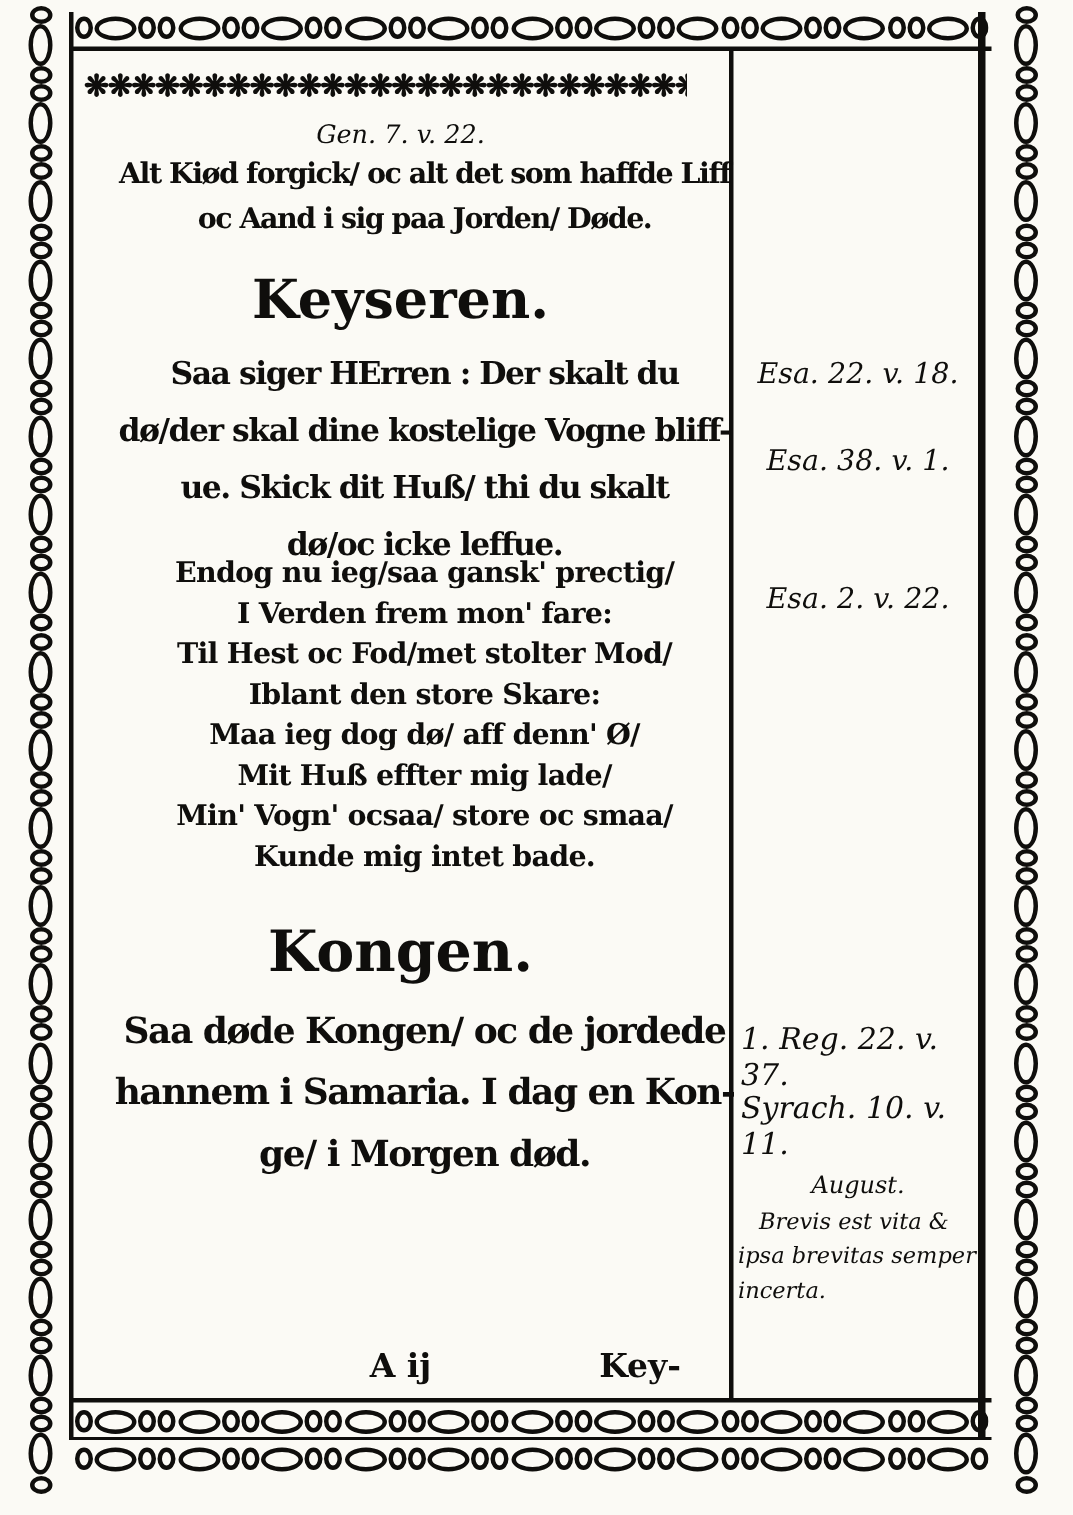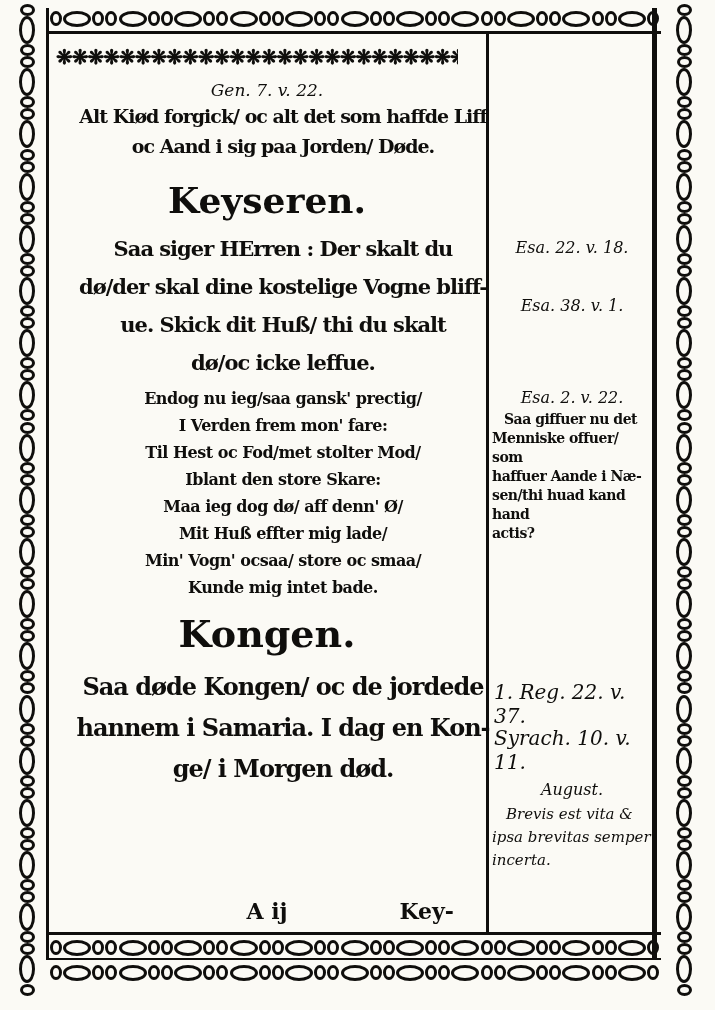--- a/index.html
+++ b/index.html
@@ -46,31 +46,31 @@
   .blackletter{font-weight:bold;margin-left:16px;}
   .ornament-band{
     left:56px;width:402px;top:42px;height:32px;
     font-size:20px;letter-spacing:-1px;line-height:30px;
     font-weight:bold;overflow:hidden;text-align:left;white-space:nowrap;
   }
   .verse-ref{top:80px;font-style:italic;font-size:17px;}
   .flood-verse{top:101px;font-size:19px;line-height:30px;letter-spacing:-1px;}
   .heading-1{top:180px;font-size:36px;line-height:40px;margin:0;}
   .scripture-1{top:230px;font-size:21px;line-height:38px;letter-spacing:-1px;}
-  .poem-1{top:385px;font-size:16px;line-height:27px;letter-spacing:-0.5px;}
+  .poem-1{top:369px;font-size:19px;line-height:27px;letter-spacing:-0.5px;}
   .heading-2{top:613px;font-size:38px;line-height:42px;margin:0;}
   .scripture-2{top:666px;font-size:24px;line-height:41px;letter-spacing:-1px;}
   .poem-2{top:772px;font-size:19px;line-height:29px;letter-spacing:-0.5px;}
   .sig-row{left:50px;width:434px;top:898px;height:30px;}
   .sig-mark{display:block;text-align:center;font-weight:bold;font-size:22px;}
   .catchword{position:absolute;right:30px;top:0;font-weight:bold;font-size:22px;}
 
   
   .margin-item{left:492px;width:160px;white-space:pre-line;}
-  .m-ref{font-style:italic;font-size:16px;text-align:center;}
+  .m-ref{font-style:italic;font-size:19px;text-align:center;}
   .m-ref-left{font-style:italic;font-size:20px;text-align:left;padding-left:2px;}
   .m-note{
     font-weight:bold;font-size:14px;line-height:19px;
     letter-spacing:-0.5px;text-align:left;text-indent:12px;
   }
   .m-august{font-style:italic;font-size:16px;text-align:center;}
   .m-quote{font-style:italic;font-size:15px;line-height:23px;text-align:left;text-indent:14px;}
 </style>
 </head>
 <body>
@@ -334,25 +334,20 @@
 ge/ i Morgen død.</div>
 
   <div class="abs sig-row">
     <span class="sig-mark">A ij</span>
     <span class="catchword">Key-</span>
   </div>
 
   <div class="abs margin-item m-ref" style="top:238px">Esa. 22. v. 18.</div>
   <div class="abs margin-item m-ref" style="top:296px">Esa. 38. v. 1.</div>
   <div class="abs margin-item m-ref" style="top:388px">Esa. 2. v. 22.</div>
-  <div class="abs margin-item m-note" style="top:410px">Saa giffuer nu det
-Menniske offuer/ som
-haffuer Aande i Næ-
-sen/thi huad kand hand
-actis?</div>
   <div class="abs margin-item m-ref-left" style="top:680px">1. Reg. 22. v. 37.</div>
   <div class="abs margin-item m-ref-left" style="top:726px">Syrach. 10. v. 11.</div>
   <div class="abs margin-item m-august" style="top:780px">August.</div>
   <div class="abs margin-item m-quote" style="top:803px">Brevis est vita &amp;
 ipsa brevitas semper
 incerta.</div>
 
 </div>
 
 </body></html>

